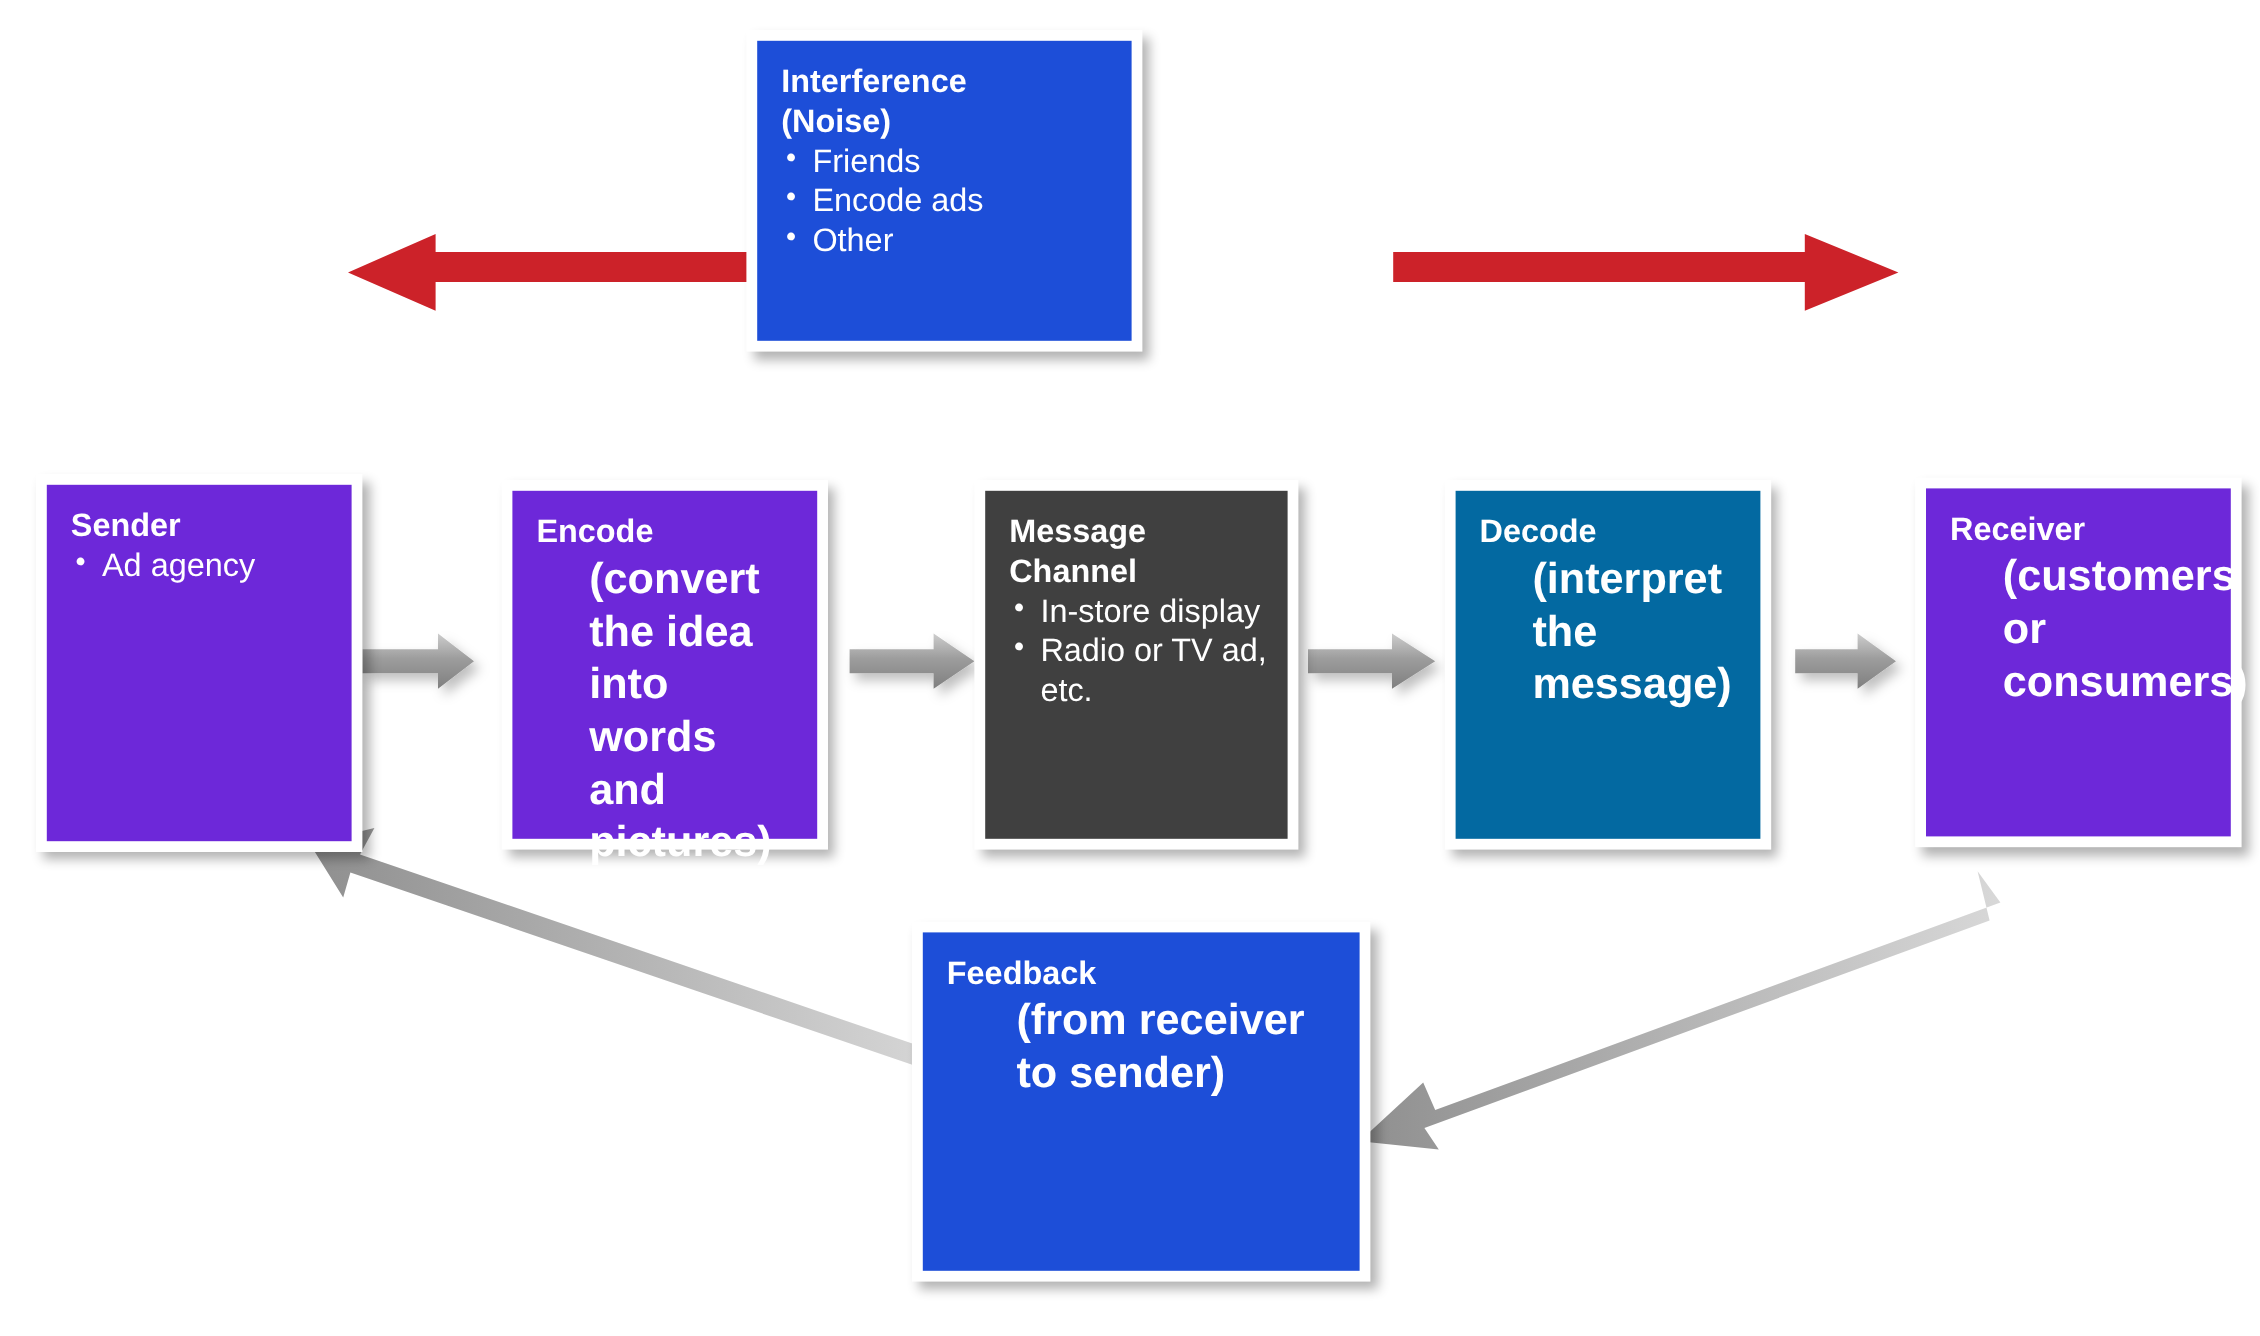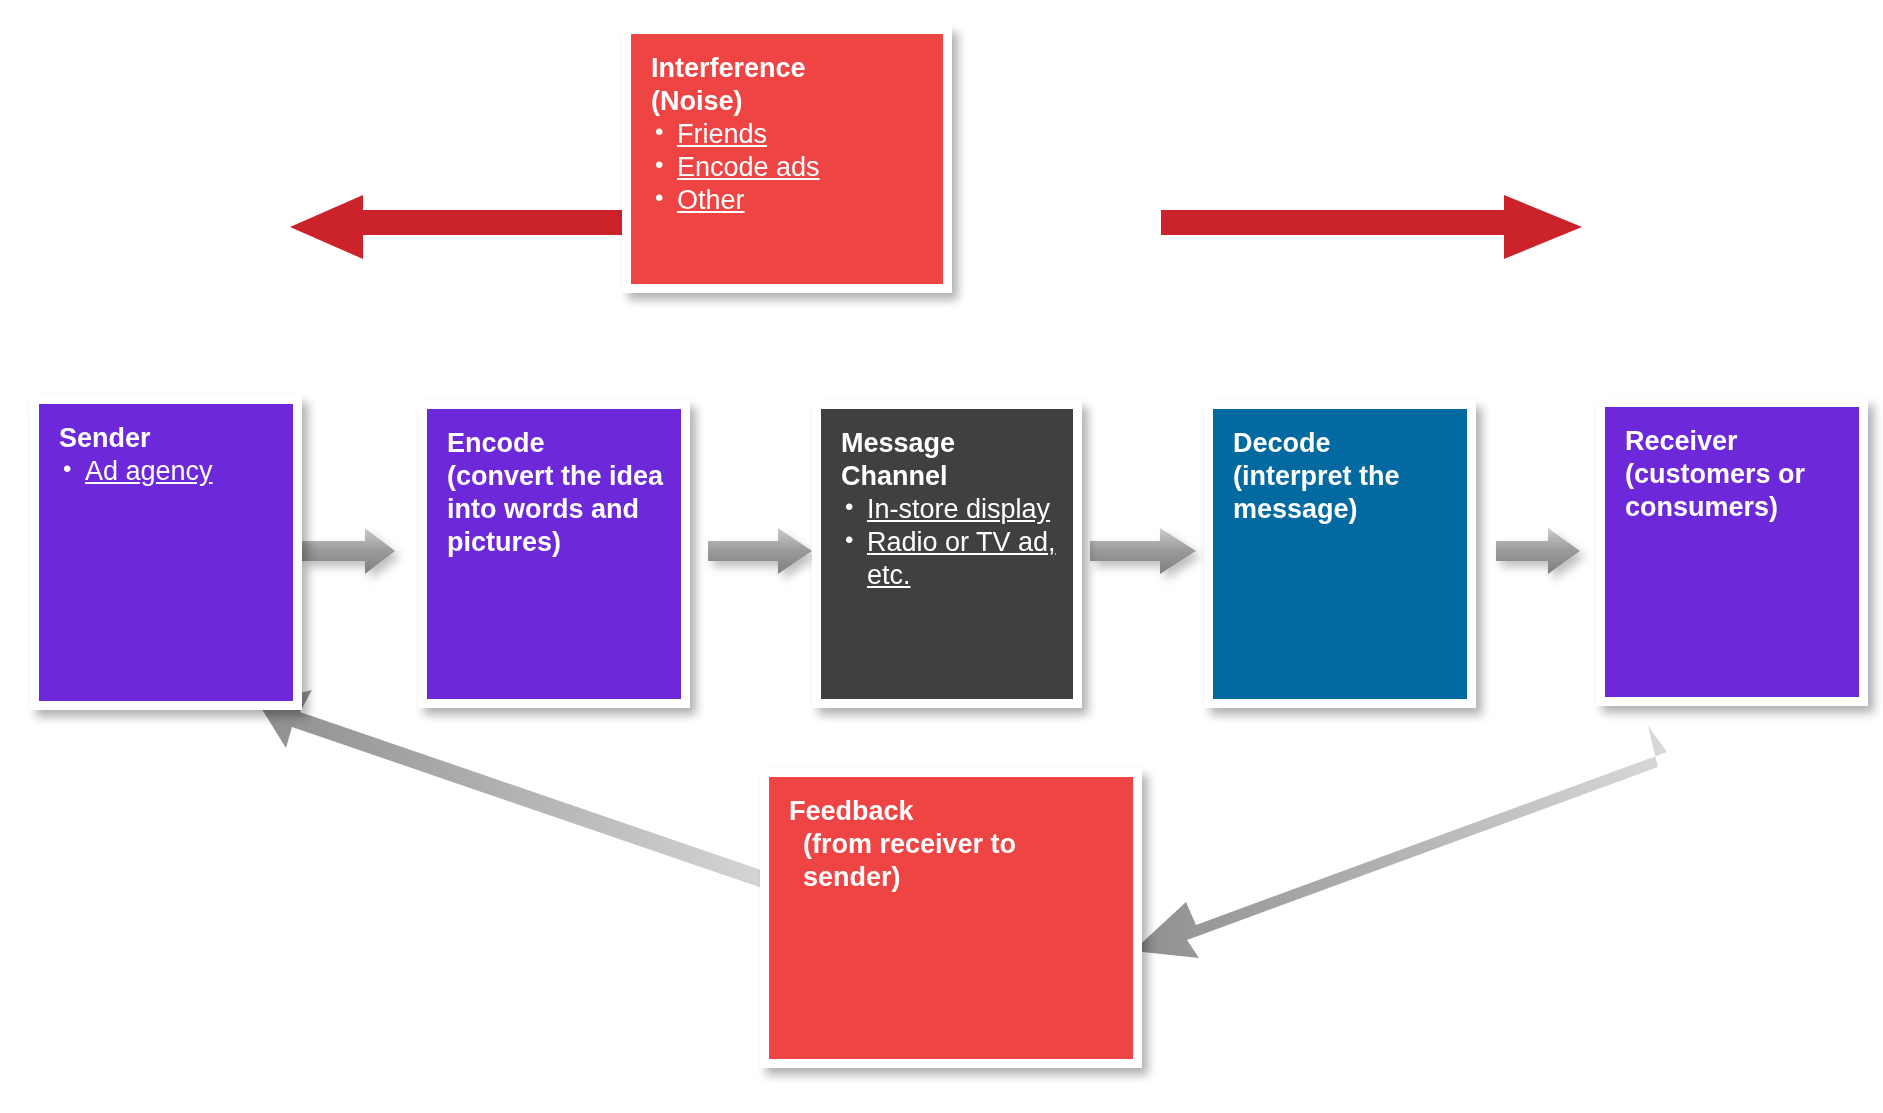--- a/index.html
+++ b/index.html
@@ -7,30 +7,30 @@
        font-family:"Liberation Sans",sans-serif;}
   #stage{position:absolute;left:0;top:0;width:1883px;height:1113px;}
 
   .box{position:absolute;box-sizing:border-box;background:#ffffff;
        padding:9px;
        box-shadow:6px 7px 9px rgba(0,0,0,0.30);}
   .box .fill{width:100%;height:100%;box-sizing:border-box;
        padding:18px 14px 10px 20px;color:#ffffff;}
 
   .title{font-weight:bold;font-size:27px;line-height:1.22;}
-  .para{font-weight:bold;font-size:27px;line-height:1.22;}
-  ul.bul{list-style:none;margin:0;padding:0;text-decoration:underline;}
+  .para{font-weight:bold;font-size:36px;line-height:1.22;margin-left:44px;}
+  ul.bul{list-style:none;margin:0;padding:0;}
   ul.bul li{font-size:27px;line-height:1.22;font-weight:normal;
             position:relative;padding-left:26px;margin:0;}
   ul.bul li:before{content:"\2022";position:absolute;left:4px;top:-1px;font-size:24px;}
 
   .c-blue{background:#6d28d9;}
   .c-orange{background:#404040;}
   .c-purple{background:#0369a1;}
-  .c-green{background:#ef4444;}
+  .c-green{background:#1d4ed8;}
 
   svg.lay{position:absolute;left:0;top:0;width:1883px;height:1113px;
           pointer-events:none;overflow:visible;}
 </style>
 </head>
 <body>
 
 <div id="stage">
 
   <svg class="lay" viewBox="0 0 1883 1113">

